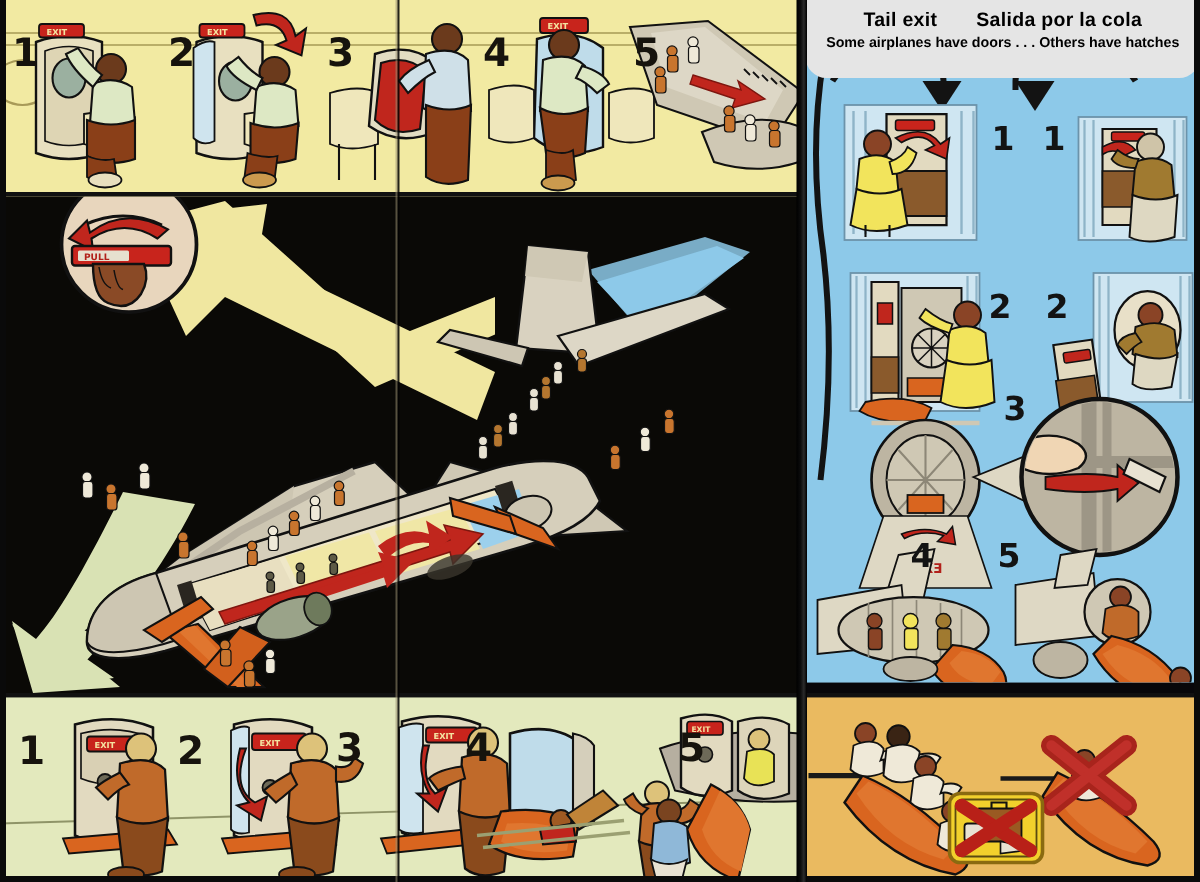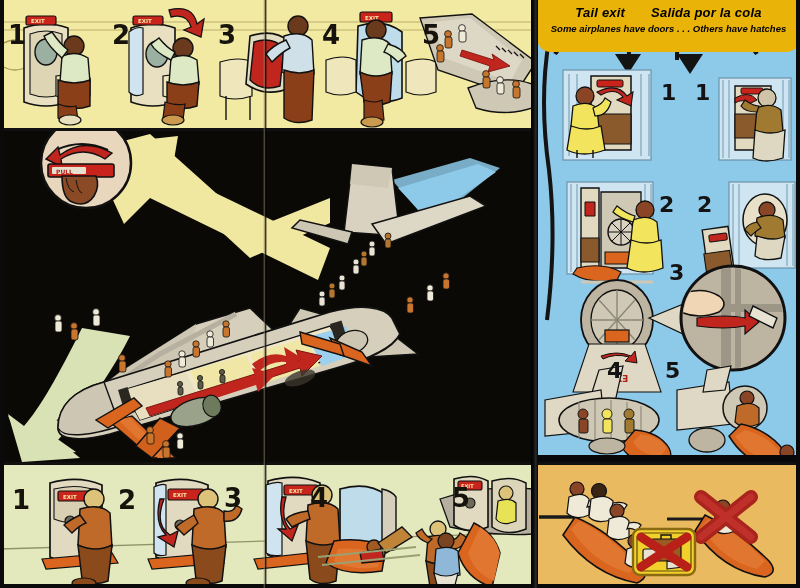--- a/index.html
+++ b/index.html
@@ -41,24 +41,23 @@
   }
   .bot-num { font-size: 26px; }
 
   
   #tail-panel {
     left: 537px; top: 0; width: 263px; height: 455px;
     background: #8dc9e9;
   }
   #tail-head {
     position: absolute; left: 0; top: 0; width: 263px; height: 52px;
-    background: #eab308;
+    background: #e5e5e5;
     border-radius: 0 0 14px 14px;
     text-align: center;
-    font-style: italic;
   }
   #tail-head .hrow1 {
     margin-top: 5px;
     font-size: 13px; font-weight: bold; color: #000;
     letter-spacing: .2px;
   }
   #tail-head .hrow1 span { display: inline-block; }
   #tail-head .hrow1 .t1 { margin-right: 26px; }
   #tail-head .sub {
     font-size: 9.5px; font-weight: bold; color: #000;

